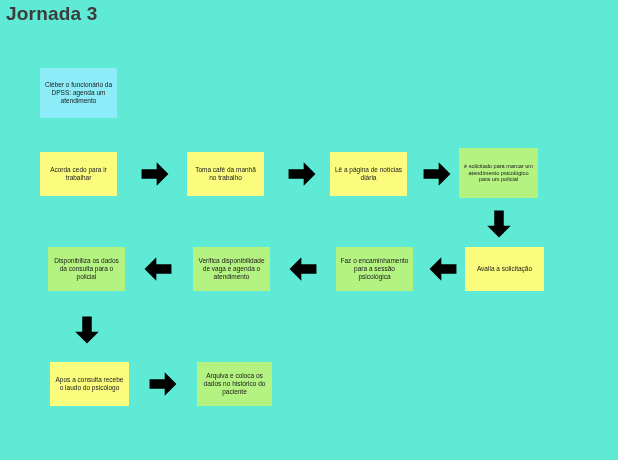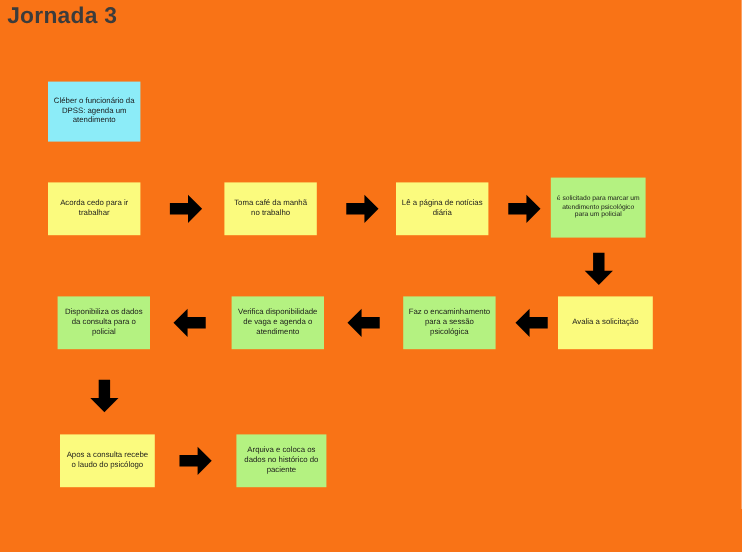--- a/index.html
+++ b/index.html
@@ -48,21 +48,21 @@
   }
   .arrow {
     position: absolute;
     display: block;
   }
   .arrow svg { display: block; }
 </style>
 </head>
 <body style="background: rgb(255, 255, 255);">
 
-<div id="canvas" style="background: #f97316;">
+<div id="canvas" style="background: #5eead4;">
   <div class="title" style="color: rgb(60, 60, 60);">Jornada 3</div>
 <div class="node" style="left: 40px; top: 68px; width: 77px; height: 50px; background: rgb(140, 236, 248); font-size: 6.5px; color: rgb(26, 26, 26);">
       <span class="label">Cléber o funcionário da DPSS: agenda um atendimento</span>
     </div>
     <div class="node" style="left: 40px; top: 152px; width: 77px; height: 44px; background: rgb(251, 251, 126); font-size: 6.5px; color: rgb(26, 26, 26);">
       <span class="label">Acorda cedo para ir trabalhar</span>
     </div>
     <div class="node" style="left: 187px; top: 152px; width: 77px; height: 44px; background: rgb(251, 251, 126); font-size: 6.5px; color: rgb(26, 26, 26);">
       <span class="label">Toma café da manhã no trabalho</span>
     </div>

